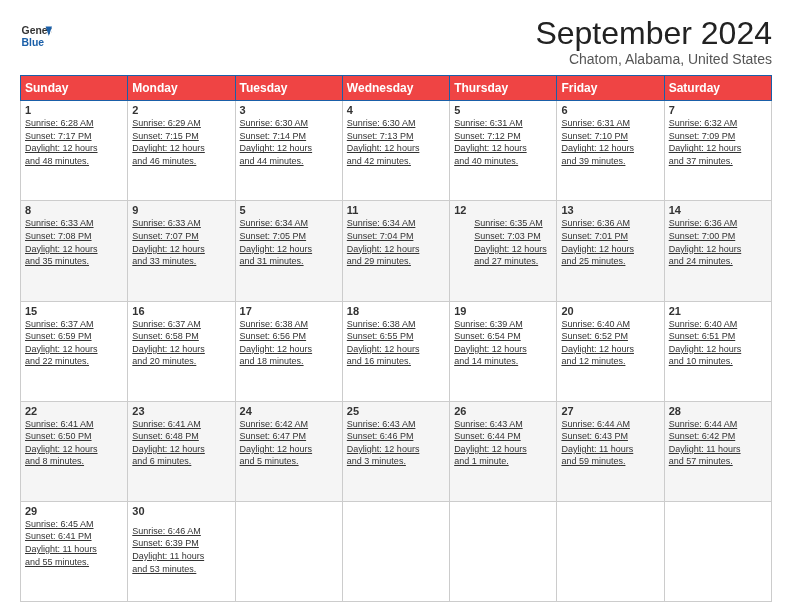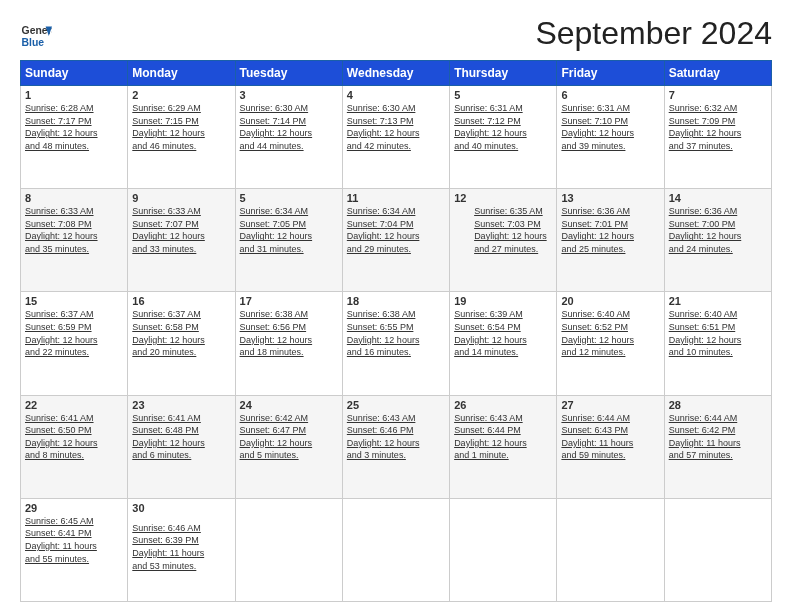--- a/index.html
+++ b/index.html
@@ -47,21 +47,21 @@
       color: #555;
     }
     .calendar {
       flex: 1;
       border: 1px solid #ccc;
       border-collapse: collapse;
       width: 100%;
       table-layout: fixed;
     }
     .calendar thead tr th {
-      background: #1d4ed8;
+      background: #ef4444;
       color: #fff;
       font-size: 12px;
       font-weight: bold;
       padding: 5px 4px;
       text-align: left;
       border: 1px solid #1a5fa8;
     }
     .calendar tbody tr td {
       border: 1px solid #ccc;
       vertical-align: top;
@@ -97,20 +97,21 @@
   <div class="header">
     <div class="logo">
       <svg class="logo-icon" viewBox="0 0 40 40">
         <text x="2" y="18" font-size="13" font-weight="bold" fill="#333">General</text>
         <text x="2" y="32" font-size="13" font-weight="bold" fill="#1a5fa8">Blue</text>
         <polygon points="32,8 40,8 36,20" fill="#1a5fa8"></polygon>
       </svg>
     </div>
     <div class="title-block">
       <div class="main-title">September 2024</div>
+      <div class="subtitle">Chatom, Alabama, United States</div>
     </div>
   </div>
 
   <table class="calendar">
     <thead>
       <tr>
         <th>Sunday</th>
         <th>Monday</th>
         <th>Tuesday</th>
         <th>Wednesday</th>

